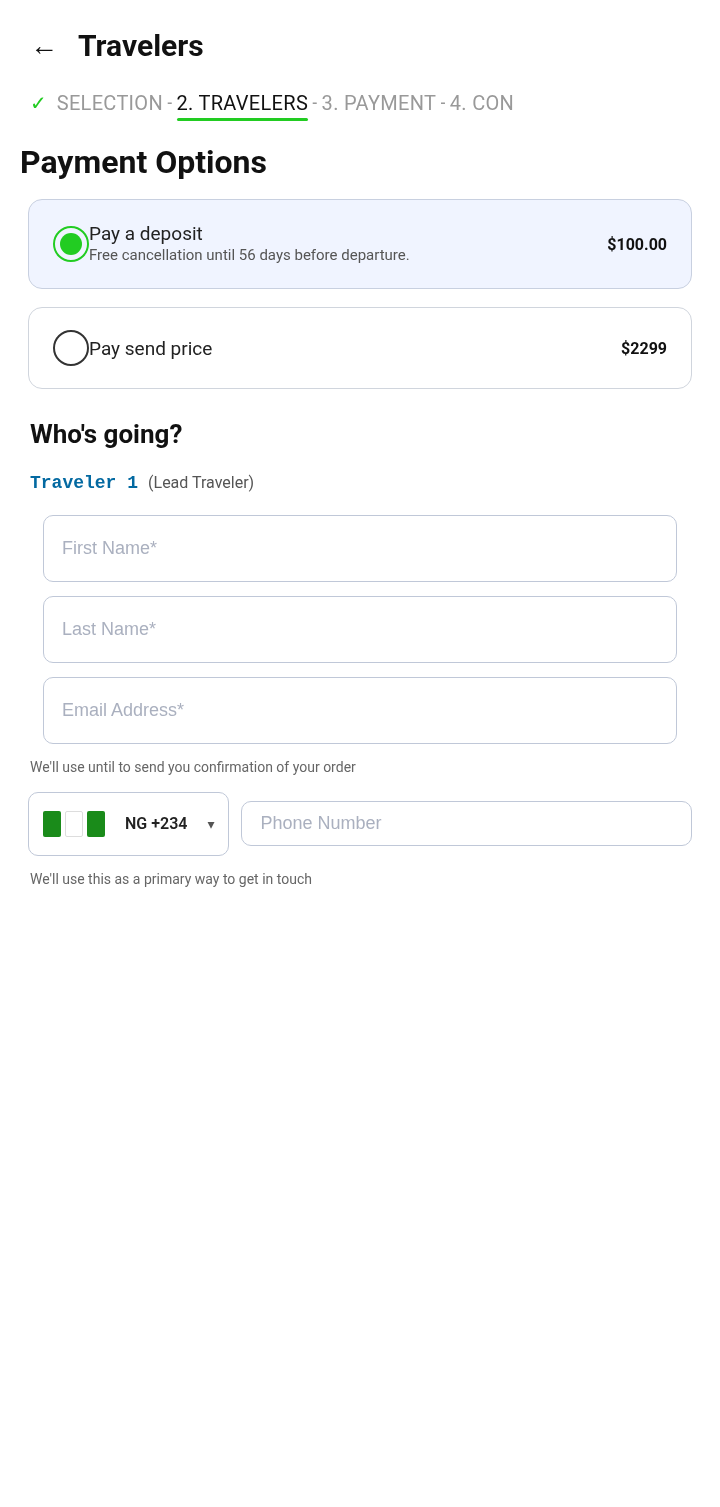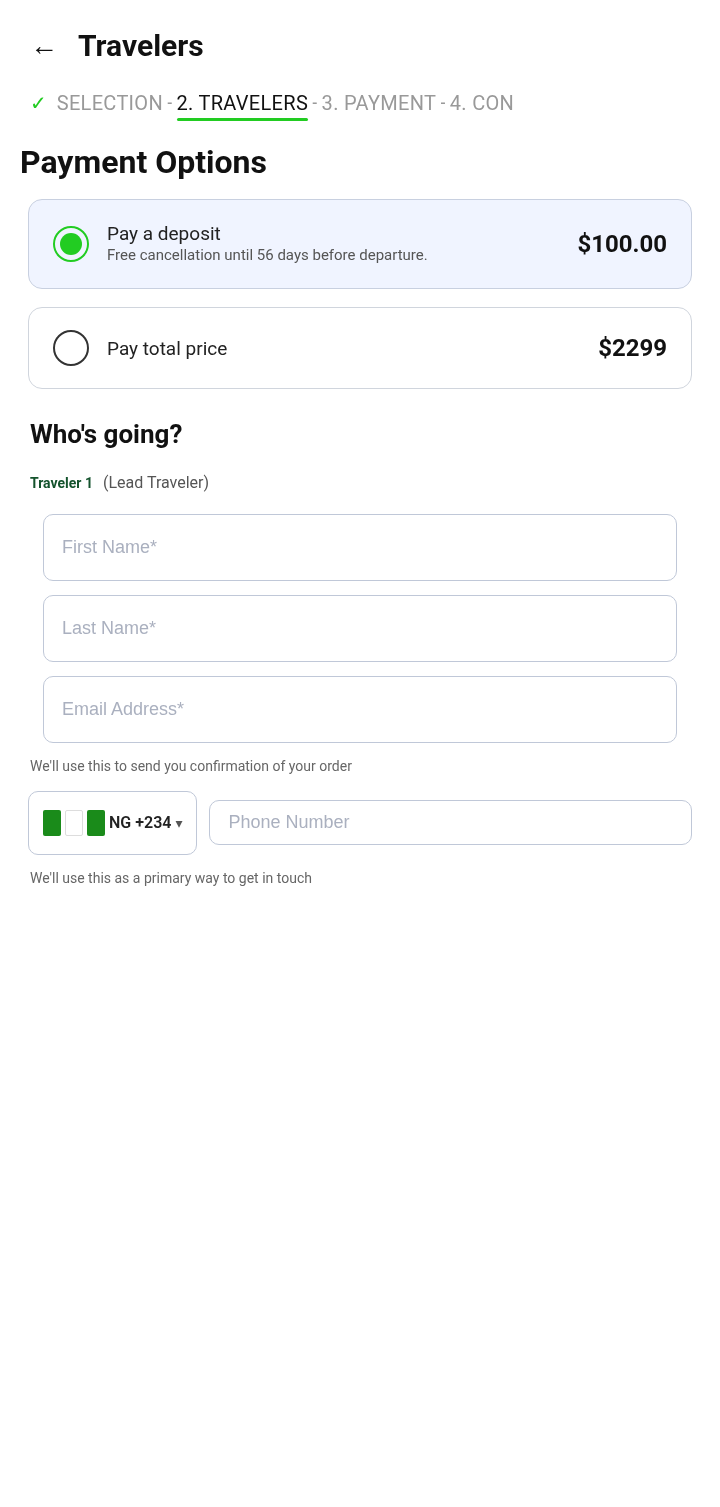--- a/index.html
+++ b/index.html
@@ -86,21 +86,20 @@
     }
 
     
     .payment-option {
       margin: 0 28px 18px 28px;
       border: 1.5px solid #d0d5dd;
       border-radius: 14px;
       padding: 22px 24px;
       display: flex;
       align-items: center;
-      gap: 18px;
       cursor: pointer;
       background: #fff;
     }
     .payment-option.selected {
       background: #f0f4ff;
       border-color: #c8d0e0;
     }
     .radio-outer {
       width: 36px;
       height: 36px;
@@ -128,21 +127,21 @@
       color: #222;
       display: block;
     }
     .payment-sub {
       font-size: 15px;
       color: #555;
       margin-top: 4px;
       line-height: 1.4;
     }
     .payment-price {
-      font-size: 24px;
+      font-size: 16px;
       font-weight: 700;
       color: #111;
       white-space: nowrap;
     }
 
     
     .whos-going-title {
       font-size: 26px;
       font-weight: 700;
       color: #111;
@@ -150,23 +149,24 @@
     }
 
     
     .traveler-label {
       padding: 18px 30px 8px 30px;
       display: flex;
       align-items: baseline;
       gap: 10px;
     }
     .traveler-name {
-      font-size: 14px;
-      font-weight: 700;
-      color: #14532d;
+      font-size: 18px;
+      font-weight: 700;
+      color: #0369a1;
+      font-family: Liberation Mono, monospace;
     }
     .traveler-sub {
       font-size: 16px;
       color: #555;
     }
 
     
     .form-field {
       margin: 14px 43px;
     }
@@ -194,21 +194,21 @@
     
     .phone-row {
       display: flex;
       align-items: center;
       gap: 12px;
       margin: 14px 28px;
     }
     .country-selector {
       display: flex;
       align-items: center;
-      gap: 4px;
+      gap: 20px;
       border: 1.5px solid #c0c8d8;
       border-radius: 10px;
       padding: 18px 14px;
       cursor: pointer;
       white-space: nowrap;
       background: #fff;
       flex-shrink: 0;
     }
     .flag-icon {
       display: flex;
@@ -279,21 +279,21 @@
   <div class="payment-info">
     <span class="payment-label">Pay a deposit</span>
     <span class="payment-sub">Free cancellation until 56 days before departure.</span>
   </div>
   <span class="payment-price">$100.00</span>
 </div>
 
 <div class="payment-option">
   <div class="radio-outer"></div>
   <div class="payment-info">
-    <span class="payment-label">Pay total price</span>
+    <span class="payment-label">Pay send price</span>
   </div>
   <span class="payment-price">$2299</span>
 </div>
 
 <div class="whos-going-title">Who's going?</div>
 
 <div class="traveler-label">
   <span class="traveler-name">Traveler 1</span>
   <span class="traveler-sub">(Lead Traveler)</span>
 </div>
@@ -302,21 +302,21 @@
   <input class="text-input" type="text" placeholder="First Name*" style="">
 </div>
 
 <div class="form-field">
   <input class="text-input" type="text" placeholder="Last Name*" style="">
 </div>
 
 <div class="form-field">
   <input class="text-input" type="email" placeholder="Email Address*" style="">
 </div>
-<div class="input-hint">We'll use this to send you confirmation of your order</div>
+<div class="input-hint">We'll use until to send you confirmation of your order</div>
 
 <div class="phone-row">
   <div class="country-selector">
     <div class="flag-icon">
       <div class="flag-strip flag-green"></div>
       <div class="flag-strip flag-white"></div>
       <div class="flag-strip flag-green"></div>
     </div>
     <span class="country-code">
       <span>NG</span>&nbsp;<span>+234</span>

